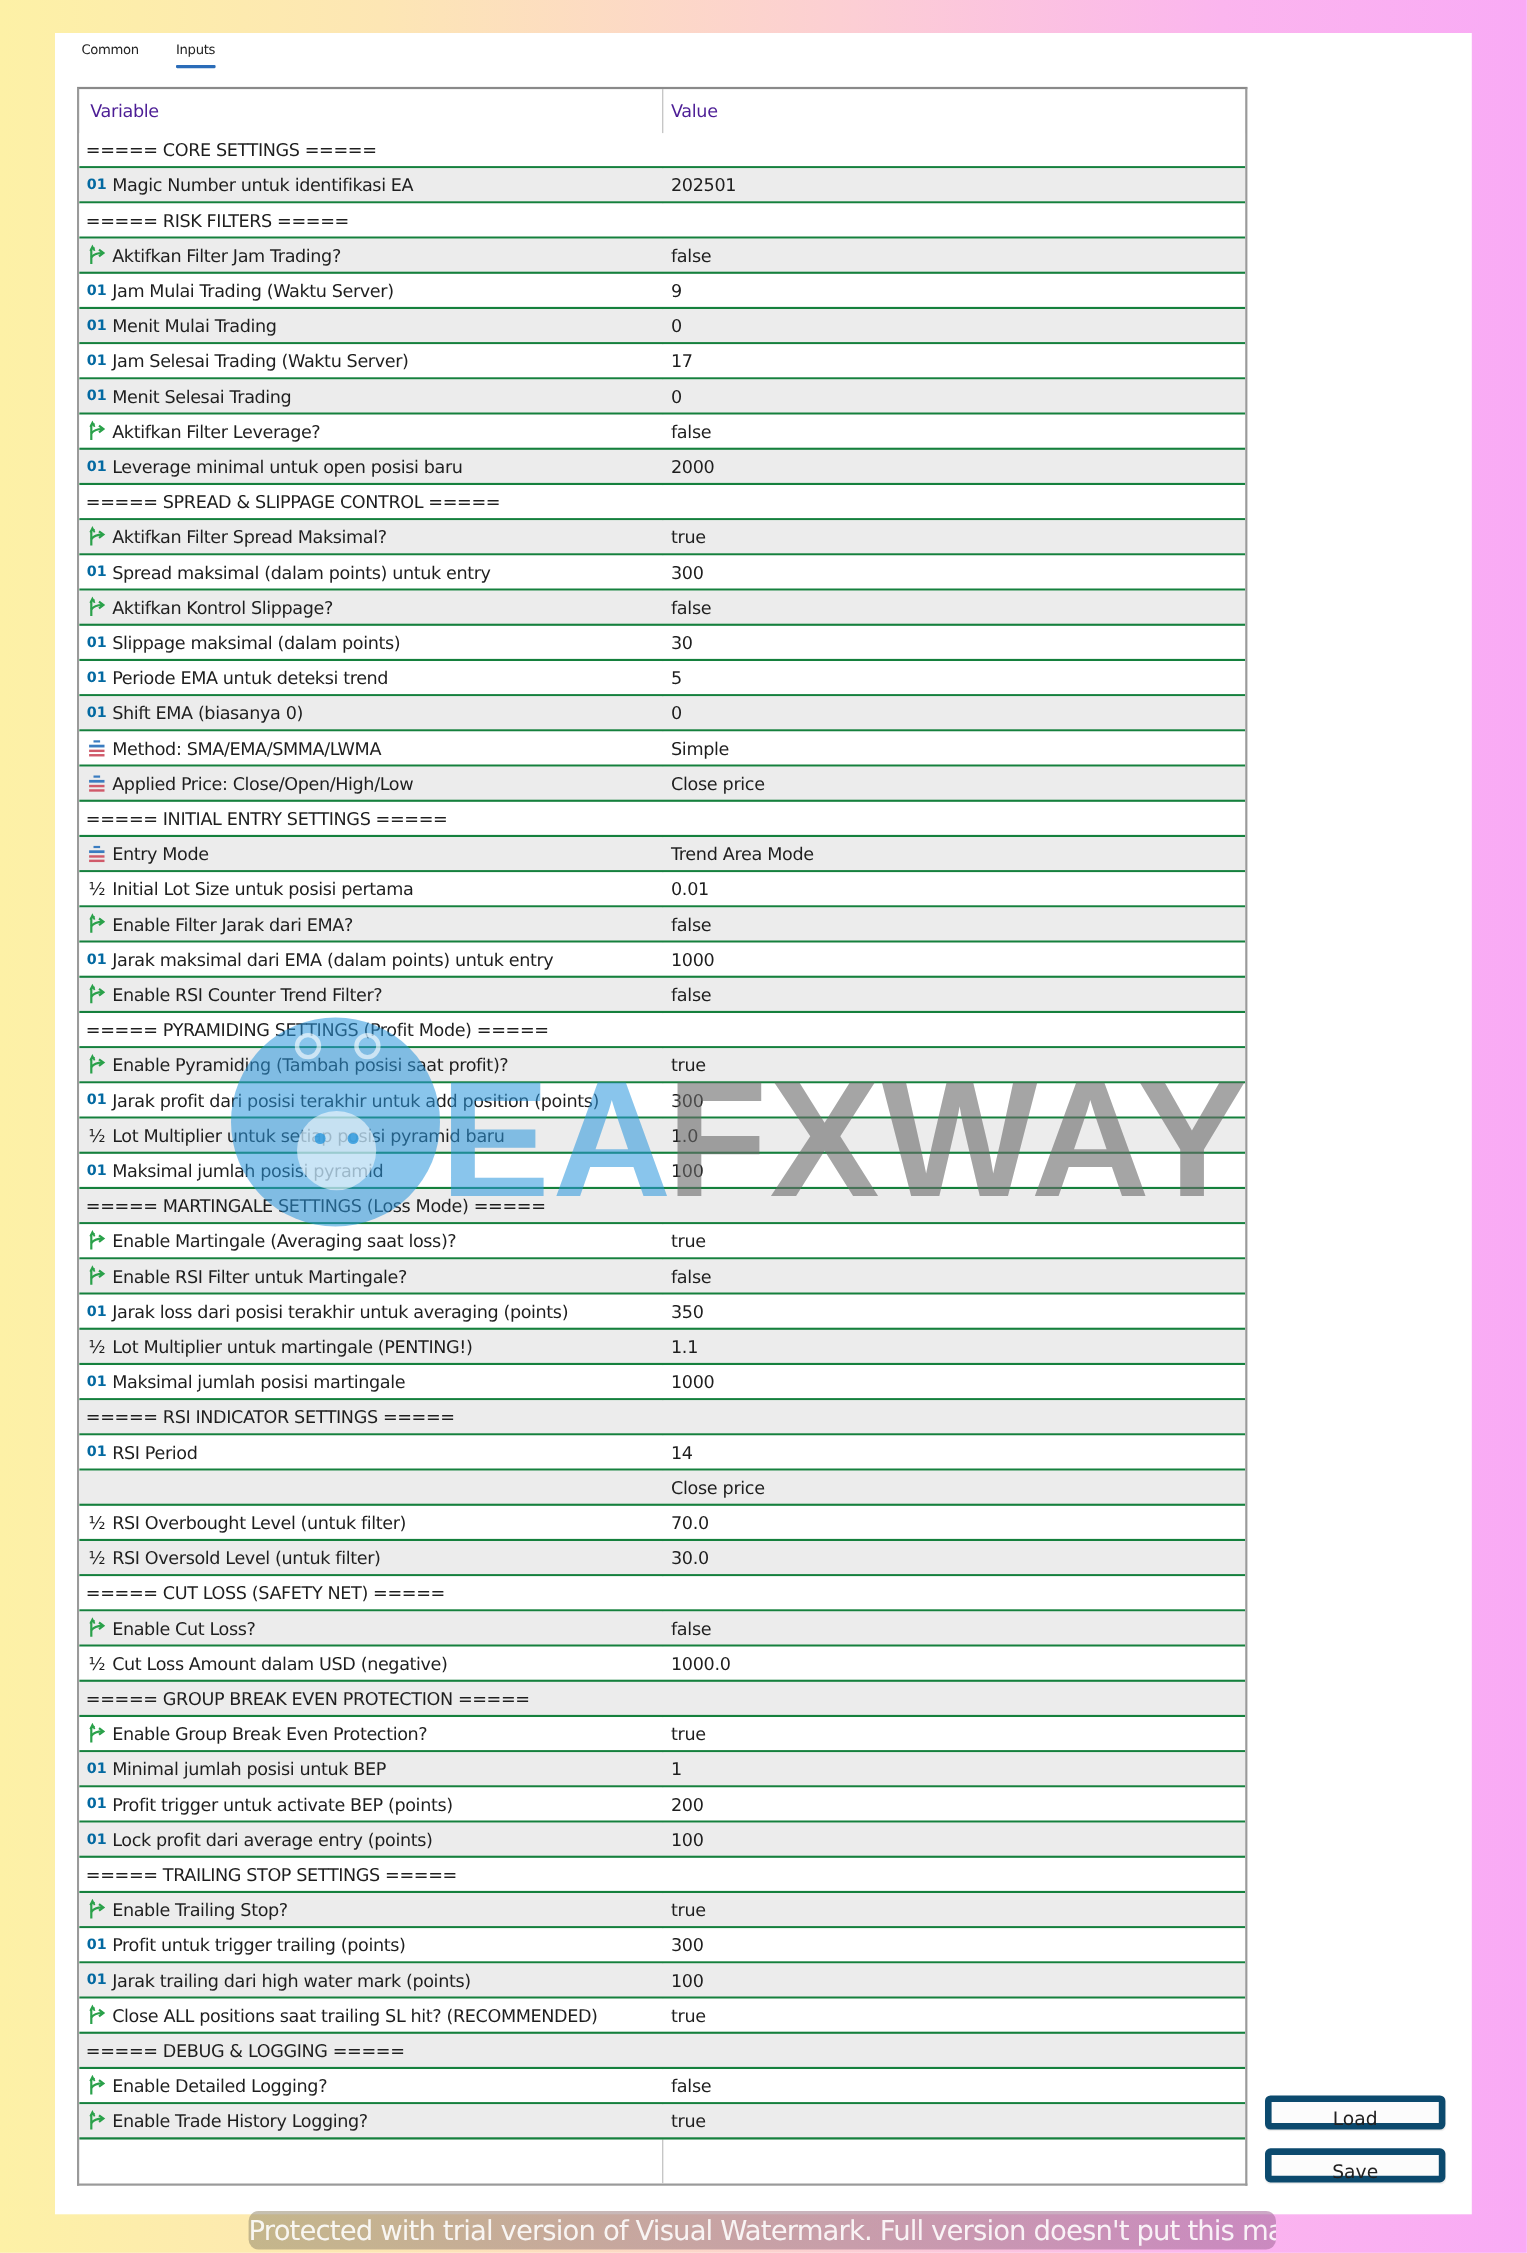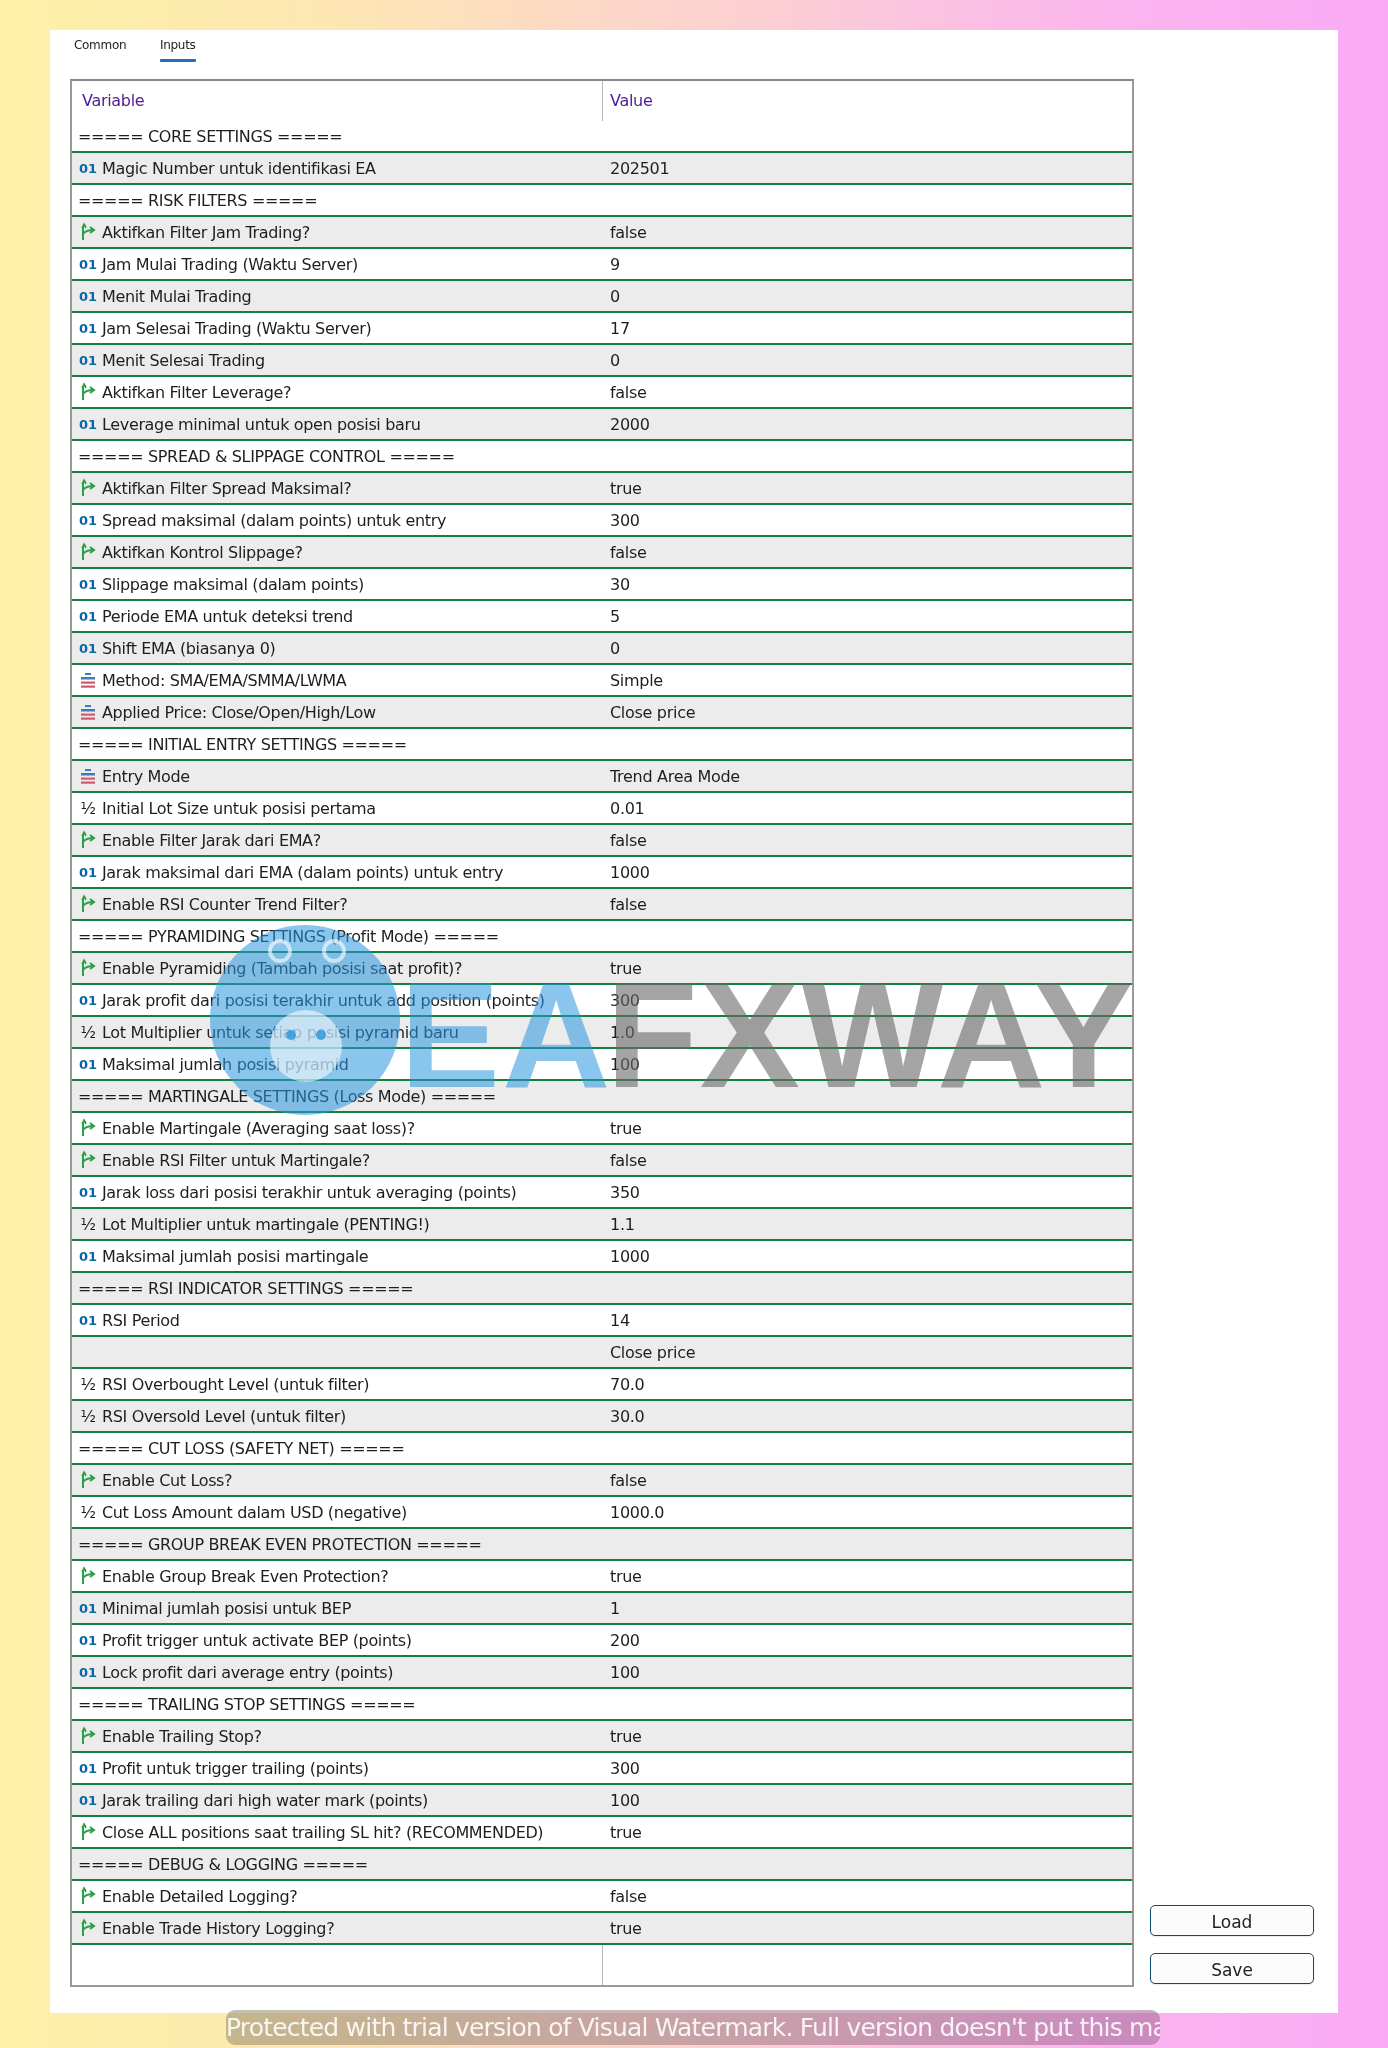--- a/index.html
+++ b/index.html
@@ -47,21 +47,21 @@
   .row .cell-val {
     position:absolute; left:538px; top:0; height:30px; width:500px;
     display:flex; align-items:center; font-size:16px; white-space:nowrap; letter-spacing:-0.3px;
   }
   .icon { display:inline-block; width:20px; margin-right:4px; text-align:center; flex:none; }
   .icon-int { color:#0369a1; font-size:13px; font-weight:bold; letter-spacing:0; }
   .icon-bool svg, .icon-enum svg { vertical-align:middle; }
   .section .cell-var { left:6px; }
   .btn {
     position:absolute; left:1100px; width:164px; height:31px;
-    border:1px solid #0c4a6e; border-radius:5px; background:#fcfcfc;
+    border:6px solid #0c4a6e; border-radius:5px; background:#fcfcfc;
     font-size:17px; color:#222; text-align:center; line-height:31px; cursor:pointer;
     box-shadow:0 1px 1px rgba(0,0,0,0.08);
     font-family: "DejaVu Sans", "Liberation Sans", sans-serif;
   }
   .btn.load { top:1875px; }
   .btn.save { top:1923px; }
   .wm-logo {
     position:absolute; left:210px; top:925px; width:190px; height:190px; border-radius:50%;
     background:rgba(40,150,220,0.55); pointer-events:none;
   }

